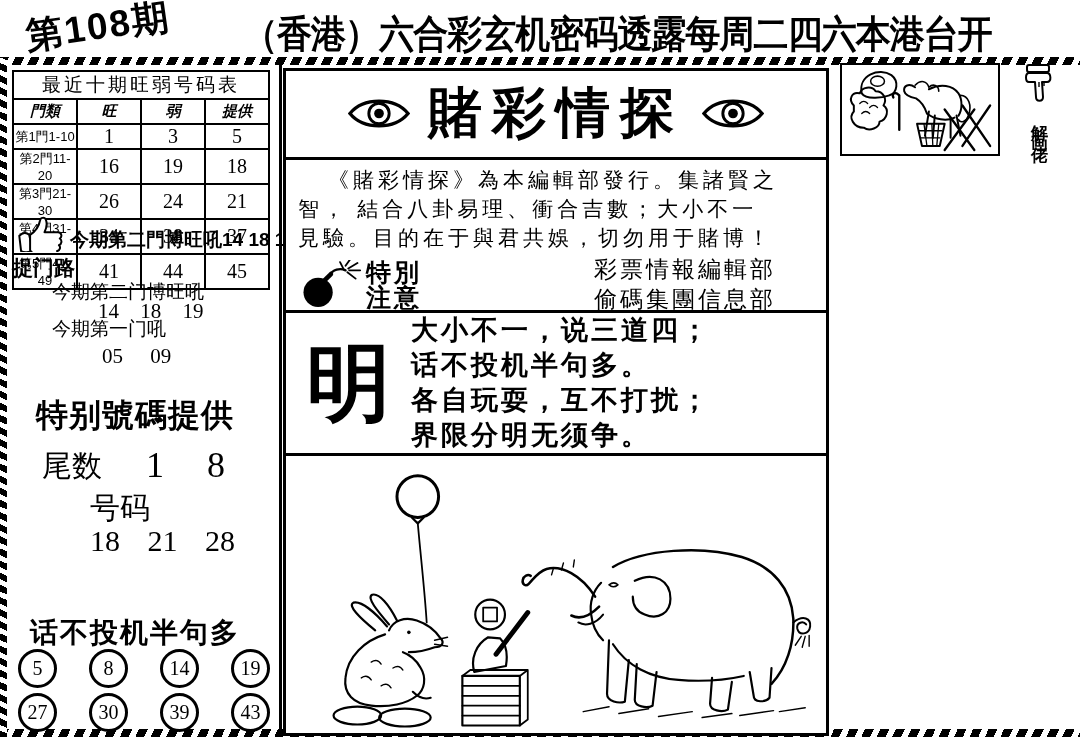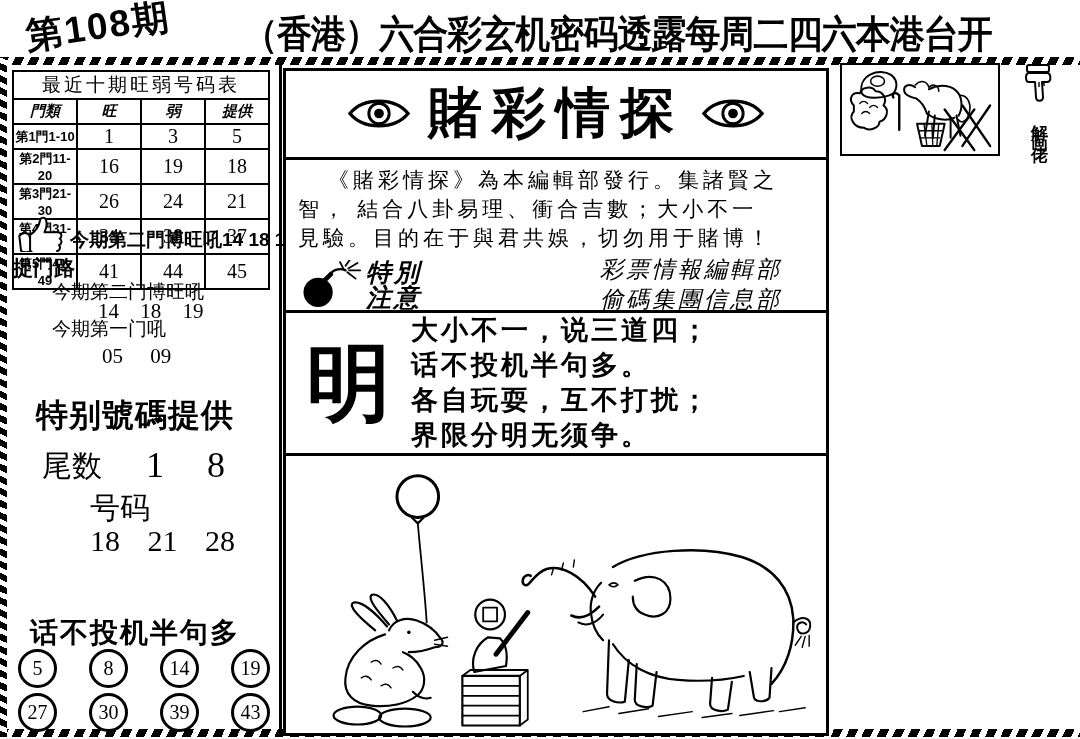--- a/index.html
+++ b/index.html
@@ -17,21 +17,21 @@
   .issue{position:absolute;left:26px;top:12px;font-size:37px;font-weight:bold;
      transform:rotate(-8deg);transform-origin:left center;letter-spacing:2px;}
   .mast-title{position:absolute;left:243px;top:9px;font-size:38px;font-weight:bold;
      white-space:nowrap;transform:scaleX(.92);transform-origin:left;letter-spacing:-1px;}
   
   .wtable{position:absolute;left:12px;top:70px;width:258px;height:145px;
      border-collapse:collapse;table-layout:fixed;}
   .wtable td{border:2px solid #000;text-align:center;padding:0;vertical-align:middle;}
   .wtable .ttl{font-family:"Liberation Serif",serif;font-size:19px;letter-spacing:3px;height:26px;margin-left:21px;}
   .wtable .hcell{font-size:15px;font-weight:bold;height:23px;font-style:italic;}
-  .wtable .cat{font-size:13px;font-weight:bold;}
+  .wtable .cat{font-size:13px;font-weight:normal;}
   .wtable .num{font-family:"Liberation Serif",serif;font-size:20px;}
   
   .thumb-wrap{position:absolute;left:16px;top:216px;}
   .thumb-label{position:absolute;left:12px;top:254px;font-size:21px;font-weight:bold;}
   .tip-headline{position:absolute;left:70px;top:227px;font-size:19px;font-weight:bold;white-space:nowrap;}
   .tip-l1{position:absolute;left:52px;top:279px;font-size:19px;white-space:nowrap;}
   .tip-l2{position:absolute;left:98px;top:299px;font-size:21px;font-family:"Liberation Serif",serif;word-spacing:16px;}
   .tip-l3{position:absolute;left:52px;top:316px;font-size:19px;white-space:nowrap;}
   .tip-l4{position:absolute;left:102px;top:344px;font-size:21px;font-family:"Liberation Serif",serif;word-spacing:22px;}
   
@@ -53,21 +53,21 @@
   
   .rbox{position:absolute;left:283px;top:68px;width:546px;height:668px;border:3px solid #000;
      box-sizing:border-box;display:flex;flex-direction:column;background:#fff;}
   .sec{border-bottom:3px solid #000;}
   .sec:last-child{border-bottom:none;}
   .sec.mast{height:92px;display:flex;align-items:center;justify-content:center;gap:18px;}
   .mast-name{font-family:"Liberation Serif",serif;font-size:54px;font-weight:bold;letter-spacing:10px;white-space:nowrap;}
   .sec.intro{height:150px;font-family:"Liberation Serif",serif;}
   .intro p{margin:0;padding:0 12px;font-size:21px;line-height:29px;letter-spacing:4px;white-space:nowrap;}
   .intro p.first{text-indent:30px;padding-top:6px;}
-  .notice{display:flex;align-items:center;padding:2px 10px 0 12px;font-style:italic;}
+  .notice{display:flex;align-items:center;padding:2px 16px 0 12px;}
   .notice-label{font-size:25px;font-weight:bold;line-height:25px;margin-left:4px;letter-spacing:3px;}
   .depts{margin-left:auto;margin-right:34px;font-size:23px;line-height:30px;letter-spacing:3px;}
   .sec.poem{height:147px;display:flex;align-items:center;}
   .big-char{font-size:84px;font-weight:bold;width:125px;text-align:center;line-height:84px;}
   .poem-lines{font-size:27px;font-weight:bold;line-height:35px;letter-spacing:3px;}
   .sec.art{flex:1;}
   .sec.art svg{width:100%;height:100%;}
   
   .corner-box{position:absolute;left:840px;top:63px;width:160px;height:93px;border:2.5px solid #000;box-sizing:border-box;}
   .corner-box svg{width:100%;height:100%;}

